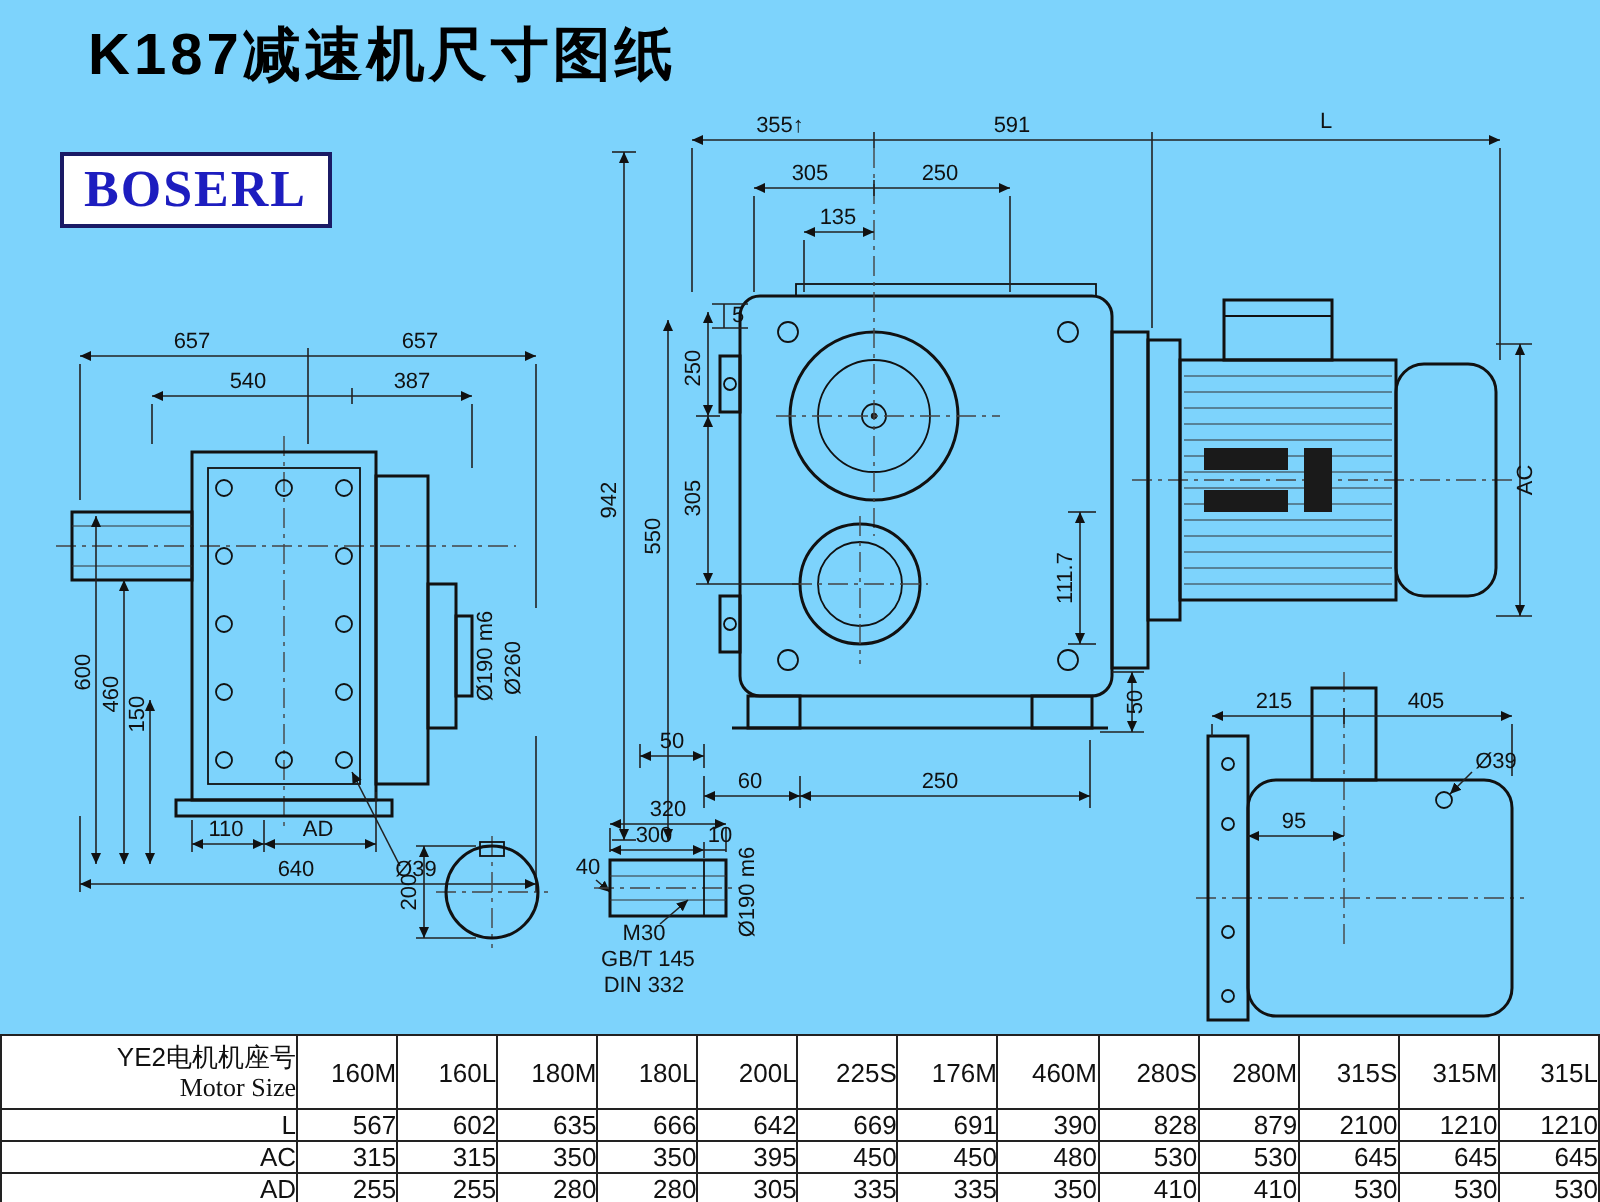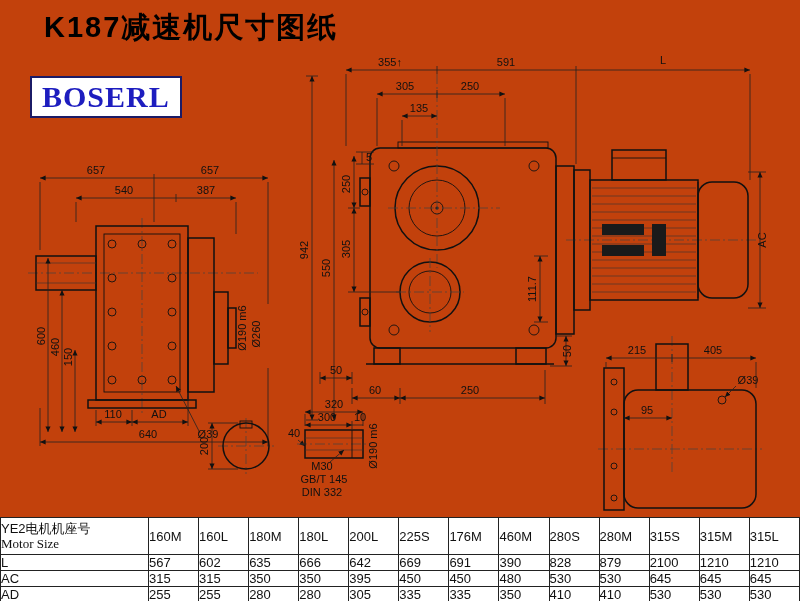--- a/index.html
+++ b/index.html
@@ -1,45 +1,45 @@
 <!DOCTYPE html>
 <html><head>
 <meta charset="utf-8">
 <style>
   html,body { margin:0; padding:0; background:#fff; }
   #stage {
-    position:relative; width:800px; height:601px; background:#c2410c;
+    position:relative; width:800px; height:601px; background:#7dd3fc;
     font-family:"Liberation Sans", sans-serif; color:#111; overflow:hidden;
   }
   #title {
     position:absolute; left:44px; top:8px; font-size:29px; font-weight:bold;
     letter-spacing:2px; color:#000;
   }
   #logo {
     position:absolute; left:30px; top:76px; border:2px solid #1b1b66;
     padding:2px 10px; background:#fff;
   }
   #logo span {
-    font-family:"Liberation Serif", serif; font-weight:bold; font-size:30px;
+    font-family:"Liberation Serif", serif; font-weight:bold; font-size:26px;
     color:#1d1dbf; letter-spacing:1px;
   }
   svg text { font-family:"Liberation Sans", sans-serif; font-size:11px; fill:#111; }
   .dim  { text-anchor:middle; }
   .ol   { fill:none; stroke:#111; stroke-width:1.5; }
   .ml   { fill:none; stroke:#111; stroke-width:0.9; }
   .thin { fill:none; stroke:#333; stroke-width:0.6; }
   .dl   { fill:none; stroke:#222; stroke-width:0.8; }
   .cl   { fill:none; stroke:#444; stroke-width:0.7; stroke-dasharray:10 3 2 3; }
   .dark { fill:#1a1a1a; stroke:none; }
   #dimtable {
     position:absolute; left:0; top:517px; width:800px; height:84px;
     border-collapse:collapse; table-layout:fixed; background:#fff;
   }
   #dimtable th, #dimtable td {
-    border:1px solid #222; text-align:left; padding:0; font-weight:normal;
+    border:1px solid #222; text-align:right; padding:0; font-weight:normal;
     font-size:13px; line-height:15px; overflow:hidden; white-space:nowrap;
   }
   #dimtable thead th { height:36px; }
   #dimtable tbody td { height:15px; }
   .hdr2 { font-size:13px;font-family:Liberation Serif, serif; }
 </style>
 </head>
 <body>
 
 <div id="stage">

